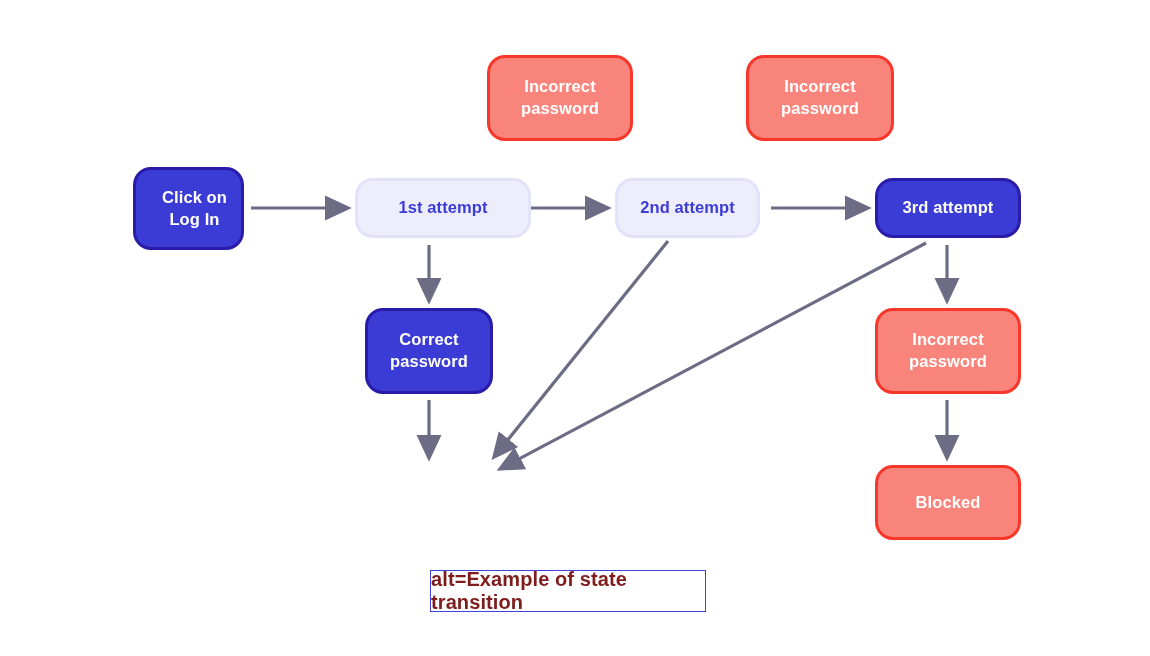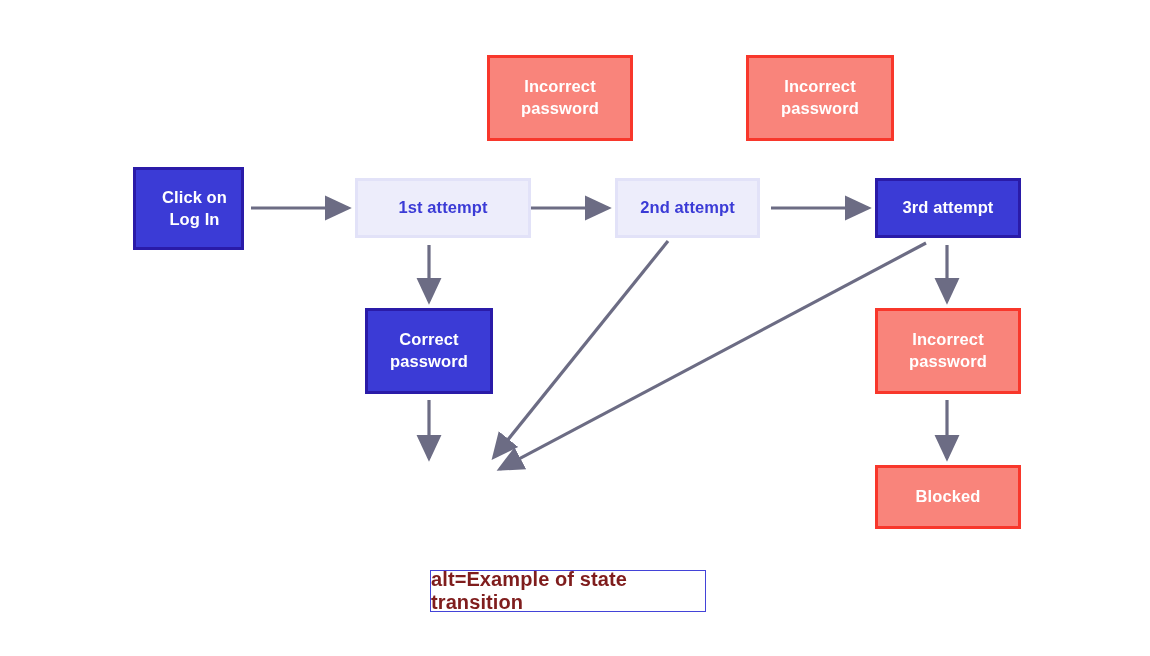--- a/index.html
+++ b/index.html
@@ -26,21 +26,21 @@
     height: 656px;
     pointer-events: none;
   }
   .node {
     position: absolute;
     box-sizing: border-box;
     display: flex;
     align-items: center;
     justify-content: center;
     text-align: center;
-    border-radius: 0;
+    border-radius: 18px;
     font-weight: bold;
     letter-spacing: 0.1px;
     line-height: 1.33;
     z-index: 2;
   }
   .node .lbl {
     display: block;
     white-space: pre-line;
   }
   
@@ -139,21 +139,21 @@
     <span class="lbl">Correct
 password</span>
   </div>
 
   <div class="node n-red" style="left:875px; top:308px; width:146px; height:86px;">
     <span class="lbl">Incorrect
 password</span>
   </div>
 
 
-  <div class="node n-red" style="left:875px; top:465px; width:146px; height:64px;">
+  <div class="node n-red" style="left:875px; top:465px; width:146px; height:75px;">
     <span class="lbl">Blocked</span>
   </div>
 
   <div class="altbox" style="left:430px; top:570px; width:276px; height:42px;">
     <span>alt=Example of state transition</span>
   </div>
 
 </div>
 
 </body></html>

